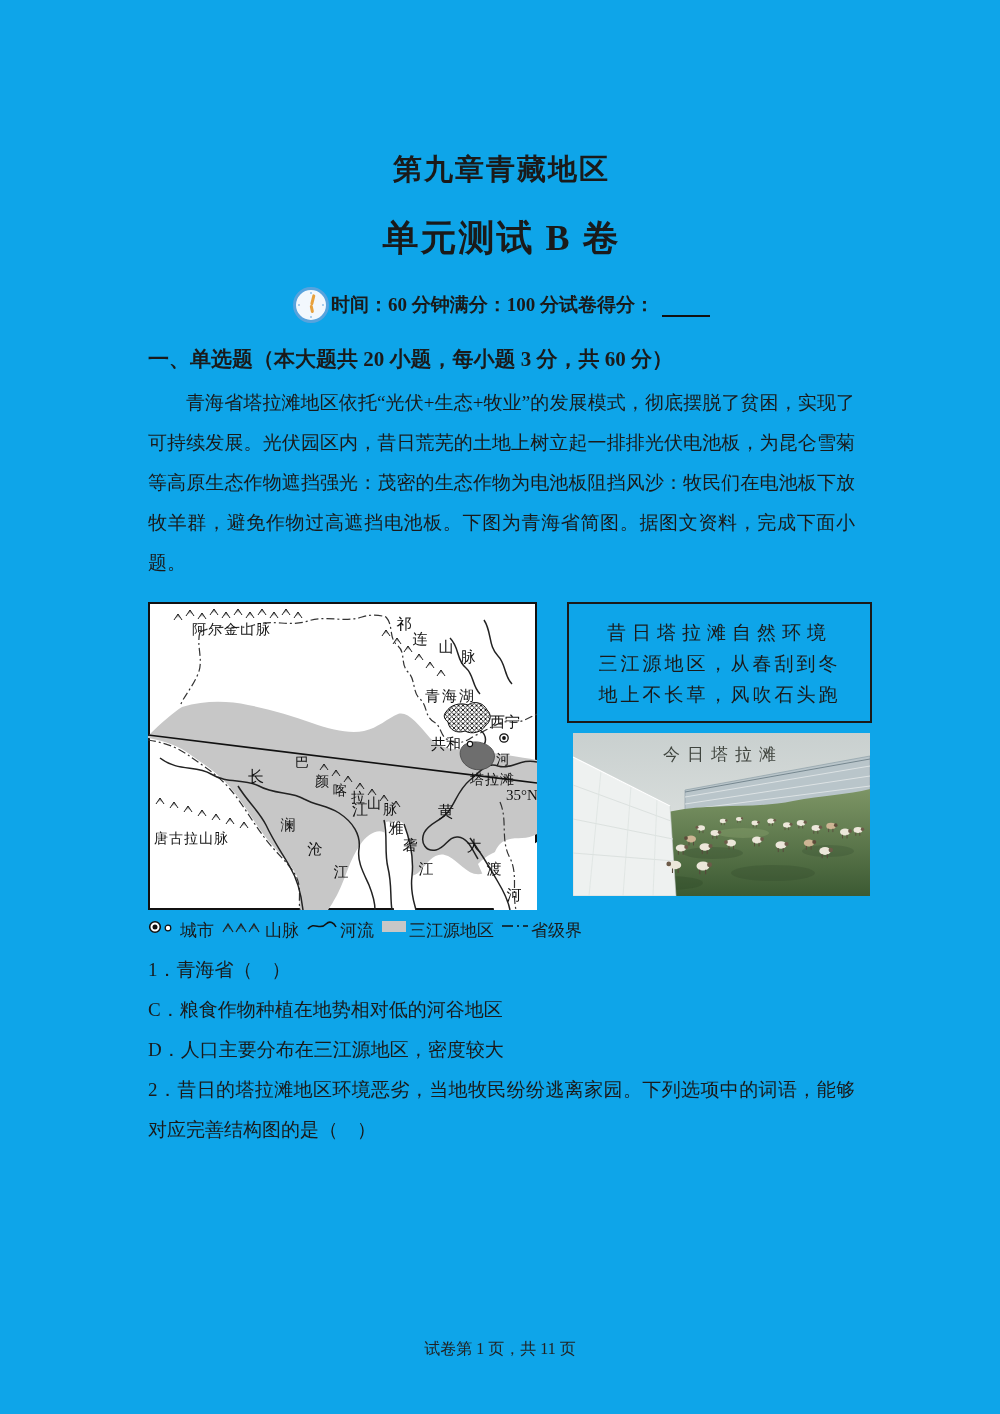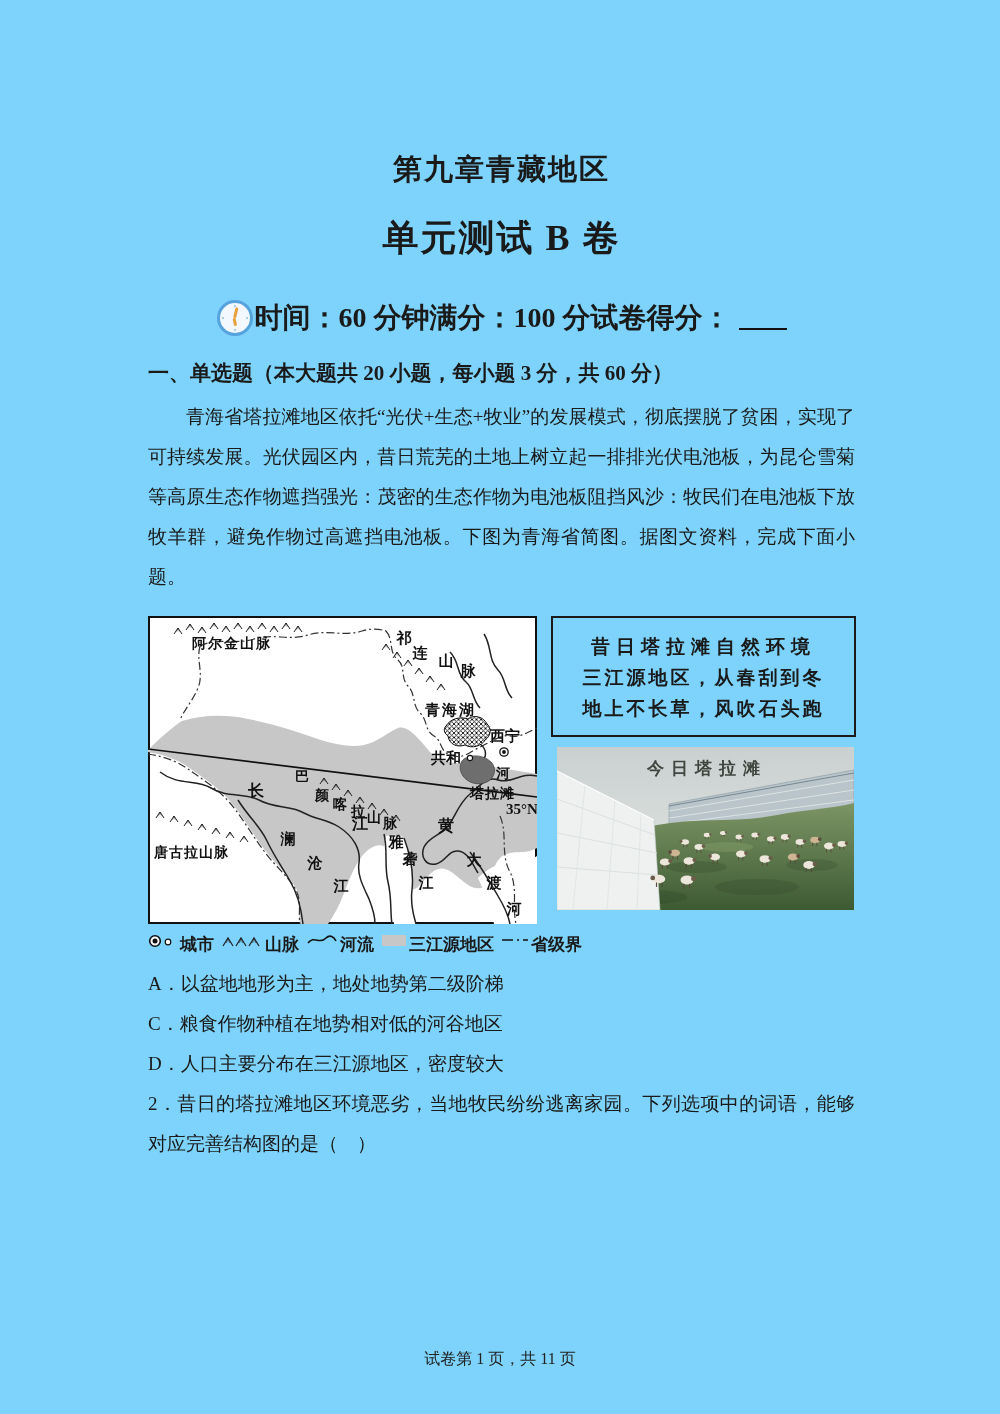--- a/index.html
+++ b/index.html
@@ -1,59 +1,59 @@
 <!DOCTYPE html>
 <html><head>
 <meta charset="utf-8">
 <style>
   html,body{margin:0;padding:0;background:#e9e9e9;}
   .page{
     width:1000px;height:1414px;position:relative;margin:0 auto;
-    background:#7dd3fc;color:#1a1a1a;
+    background:#0ea5e9;color:#1a1a1a;
     font-family:"Liberation Serif","DejaVu Serif",serif;
     overflow:hidden;
   }
   .content{padding:150px 145px 0 148px;}
   .doc-title{text-align:center;font-size:29px;font-weight:bold;letter-spacing:2px;}
   .doc-subtitle{text-align:center;font-size:36px;font-weight:bold;margin-top:24px;letter-spacing:2px;}
   .meta-line{
-    margin-top:36px;display:flex;justify-content:center;align-items:center;
-    font-size:28px;font-weight:bold;
+    margin-top:24px;display:flex;justify-content:center;align-items:center;
+    font-size:19px;font-weight:bold;
   }
   .clock{
     width:30px;height:30px;border:3px solid #57a3dd;border-radius:50%;
     background:#f2f8fd;position:relative;margin-right:2px;flex:0 0 auto;
   }
   .clock .hand{position:absolute;left:50%;top:50%;transform-origin:50% 100%;background:#e8a13c;border-radius:2px;}
   .clock .hand.minute{width:2.5px;height:11px;margin-left:-1.25px;margin-top:-11px;transform:rotate(14deg);}
   .clock .hand.hour{width:2.5px;height:8px;margin-left:-1.25px;margin-top:-8px;transform:rotate(168deg);}
   .clock .tick{position:absolute;width:2px;height:2px;background:#8fc0e8;border-radius:50%;}
   .clock .t1{left:14px;top:2px;} .clock .t2{left:26px;top:14px;} .clock .t3{left:14px;top:26px;} .clock .t4{left:2px;top:14px;}
   .score-blank{display:inline-block;width:48px;height:22px;border-bottom:2.5px solid #111;margin-left:8px;}
   .section-heading{margin-top:22px;font-size:21px;font-weight:bold;}
   .intro{margin-top:10px;font-size:19px;line-height:40px;text-align:justify;text-indent:2em;}
-  .figure-row{margin-top:8px;display:flex;gap:14px;font-weight:bold;}
+  .figure-row{margin-top:8px;display:flex;gap:30px;}
   .map-col{width:389px;flex:0 0 auto;}
   .map-svg{display:block;width:389px;height:308px;}
   .legend{margin-top:9px;display:flex;align-items:flex-start;font-size:17px;white-space:nowrap;}
   .legend .sym{display:inline-flex;align-items:center;margin-right:2px;}
   .legend .lbl{margin-right:7px;}
   .right-col{width:305px;flex:0 0 auto;}
   .info-box{
     border:2px solid #1a1a1a;padding:13px 4px 11px;text-align:center;
     font-size:19px;line-height:31px;
   }
   .info-box .ib-title{letter-spacing:6px;}
   .info-box .ib-line{letter-spacing:3px;}
   .photo-svg{display:block;width:297px;height:163px;margin:10px 0 0 6px;}
   .questions{margin-top:8px;font-size:19px;line-height:40px;}
   .q-line{white-space:pre-wrap;}
   .q2-wrap{text-align:justify;}
   .page-footer{
-    position:absolute;left:0;bottom:44px;width:100%;
+    position:absolute;left:0;bottom:54px;width:100%;
     text-align:center;font-size:16px;color:#222;
   }
 </style>
 </head>
 <body>
 
 <div class="page">
   <div class="content">
 
     <div class="doc-title">第九章青藏地区</div>
@@ -335,21 +335,21 @@
             <use href="#sheep" transform="translate(252,118) scale(1.15)"></use>
             <use href="#sheep" transform="translate(102,132) scale(-1.25,1.25)"></use>
             <use href="#sheep" transform="translate(130,133) scale(1.3)"></use>
           </g>
           <text x="150" y="27" text-anchor="middle" font-size="17" letter-spacing="7" fill="#40453f" font-family="Liberation Serif, DejaVu Serif, serif">今日塔拉滩</text>
         </svg>
       </div>
     </div>
 
     <div class="questions">
-      <div class="q-line">A．以盆地地形为主，地处地势第二级阶梯</div>
+      <div class="q-line">1．青海省（　）</div>
       <div class="q-line">C．粮食作物种植在地势相对低的河谷地区</div>
       <div class="q-line">D．人口主要分布在三江源地区，密度较大</div>
       <div class="q-line q2-wrap">2．昔日的塔拉滩地区环境恶劣，当地牧民纷纷逃离家园。下列选项中的词语，能够对应完善结构图的是（　）</div>
     </div>
   </div>
 
   <div class="page-footer">试卷第 1 页，共 11 页</div>
 </div>
 
 </body></html>

